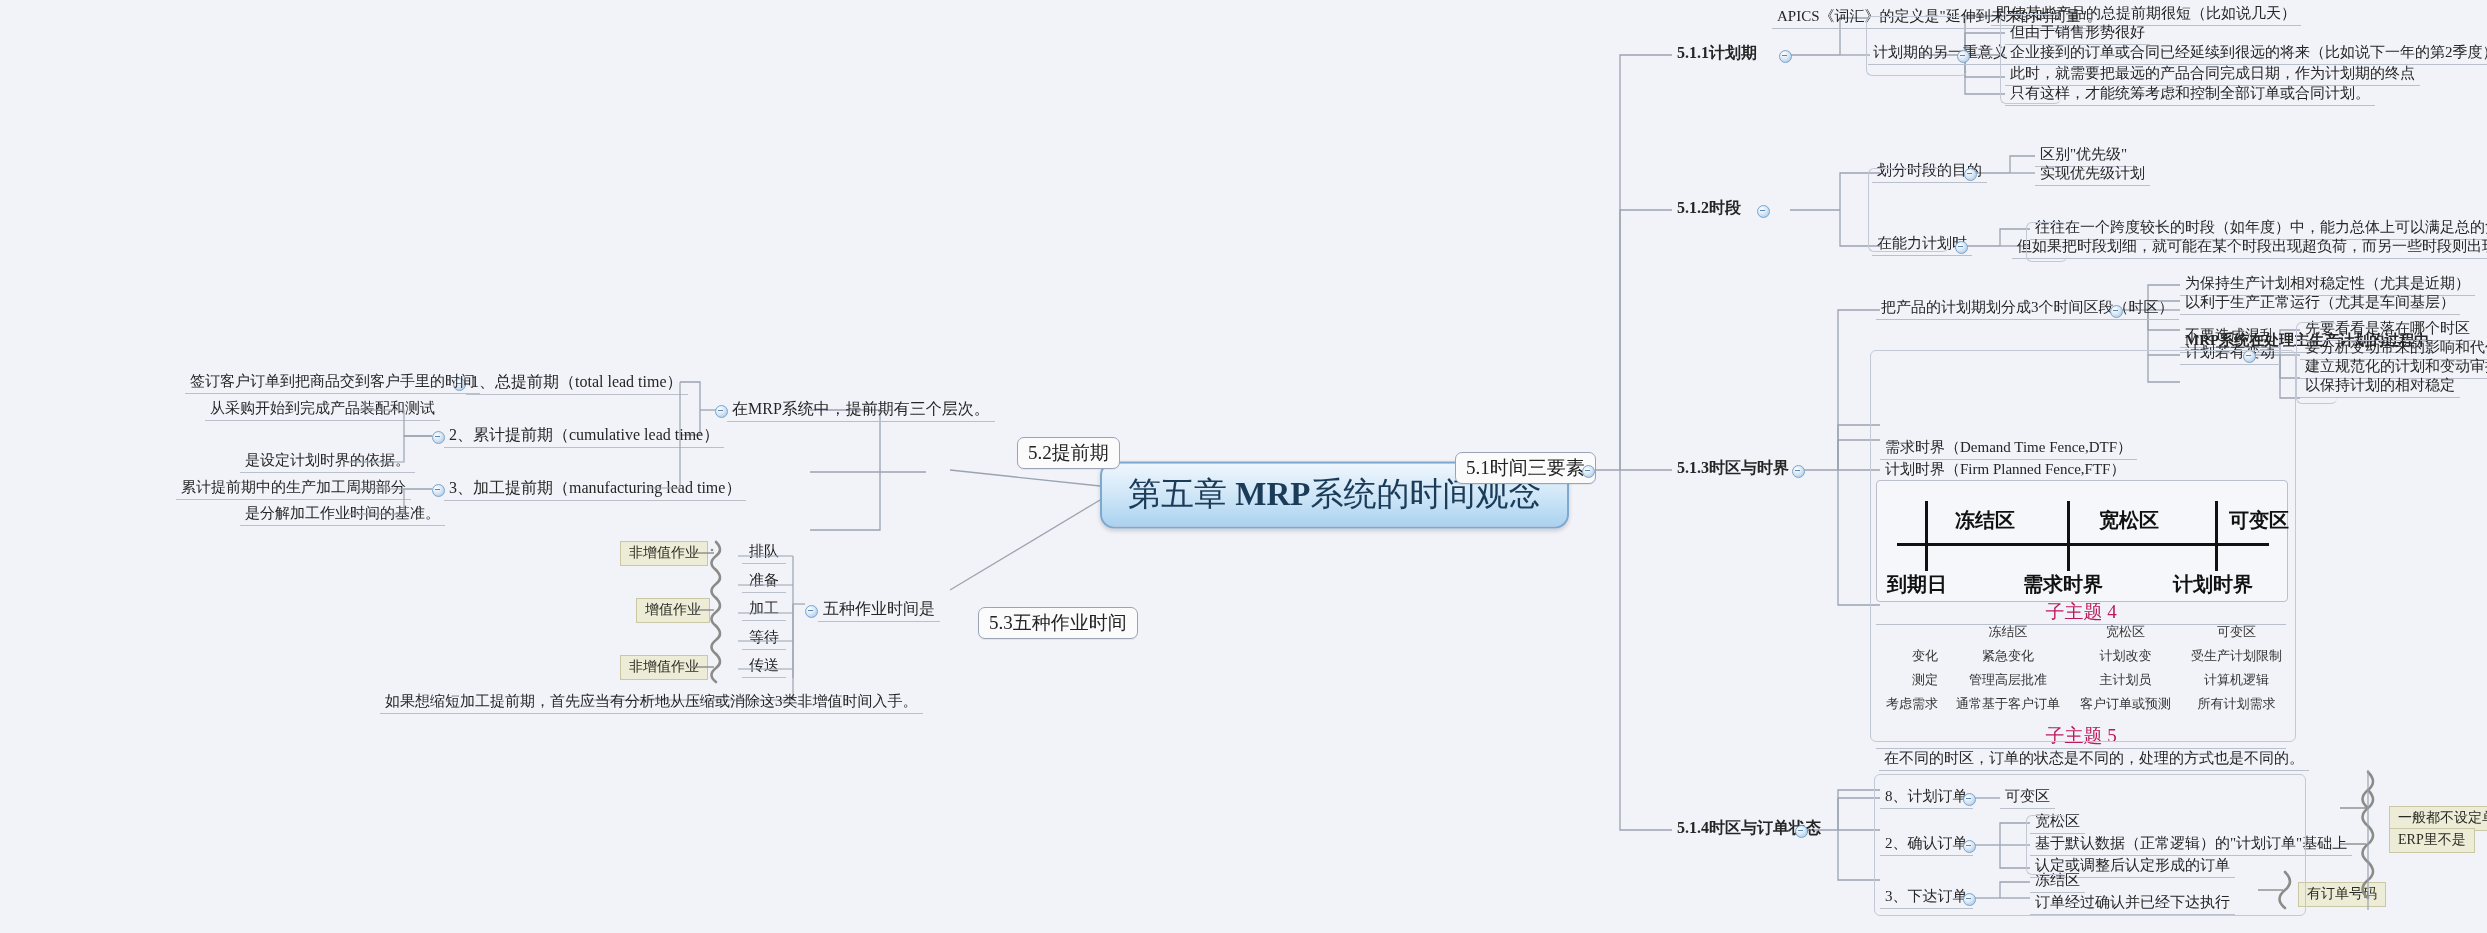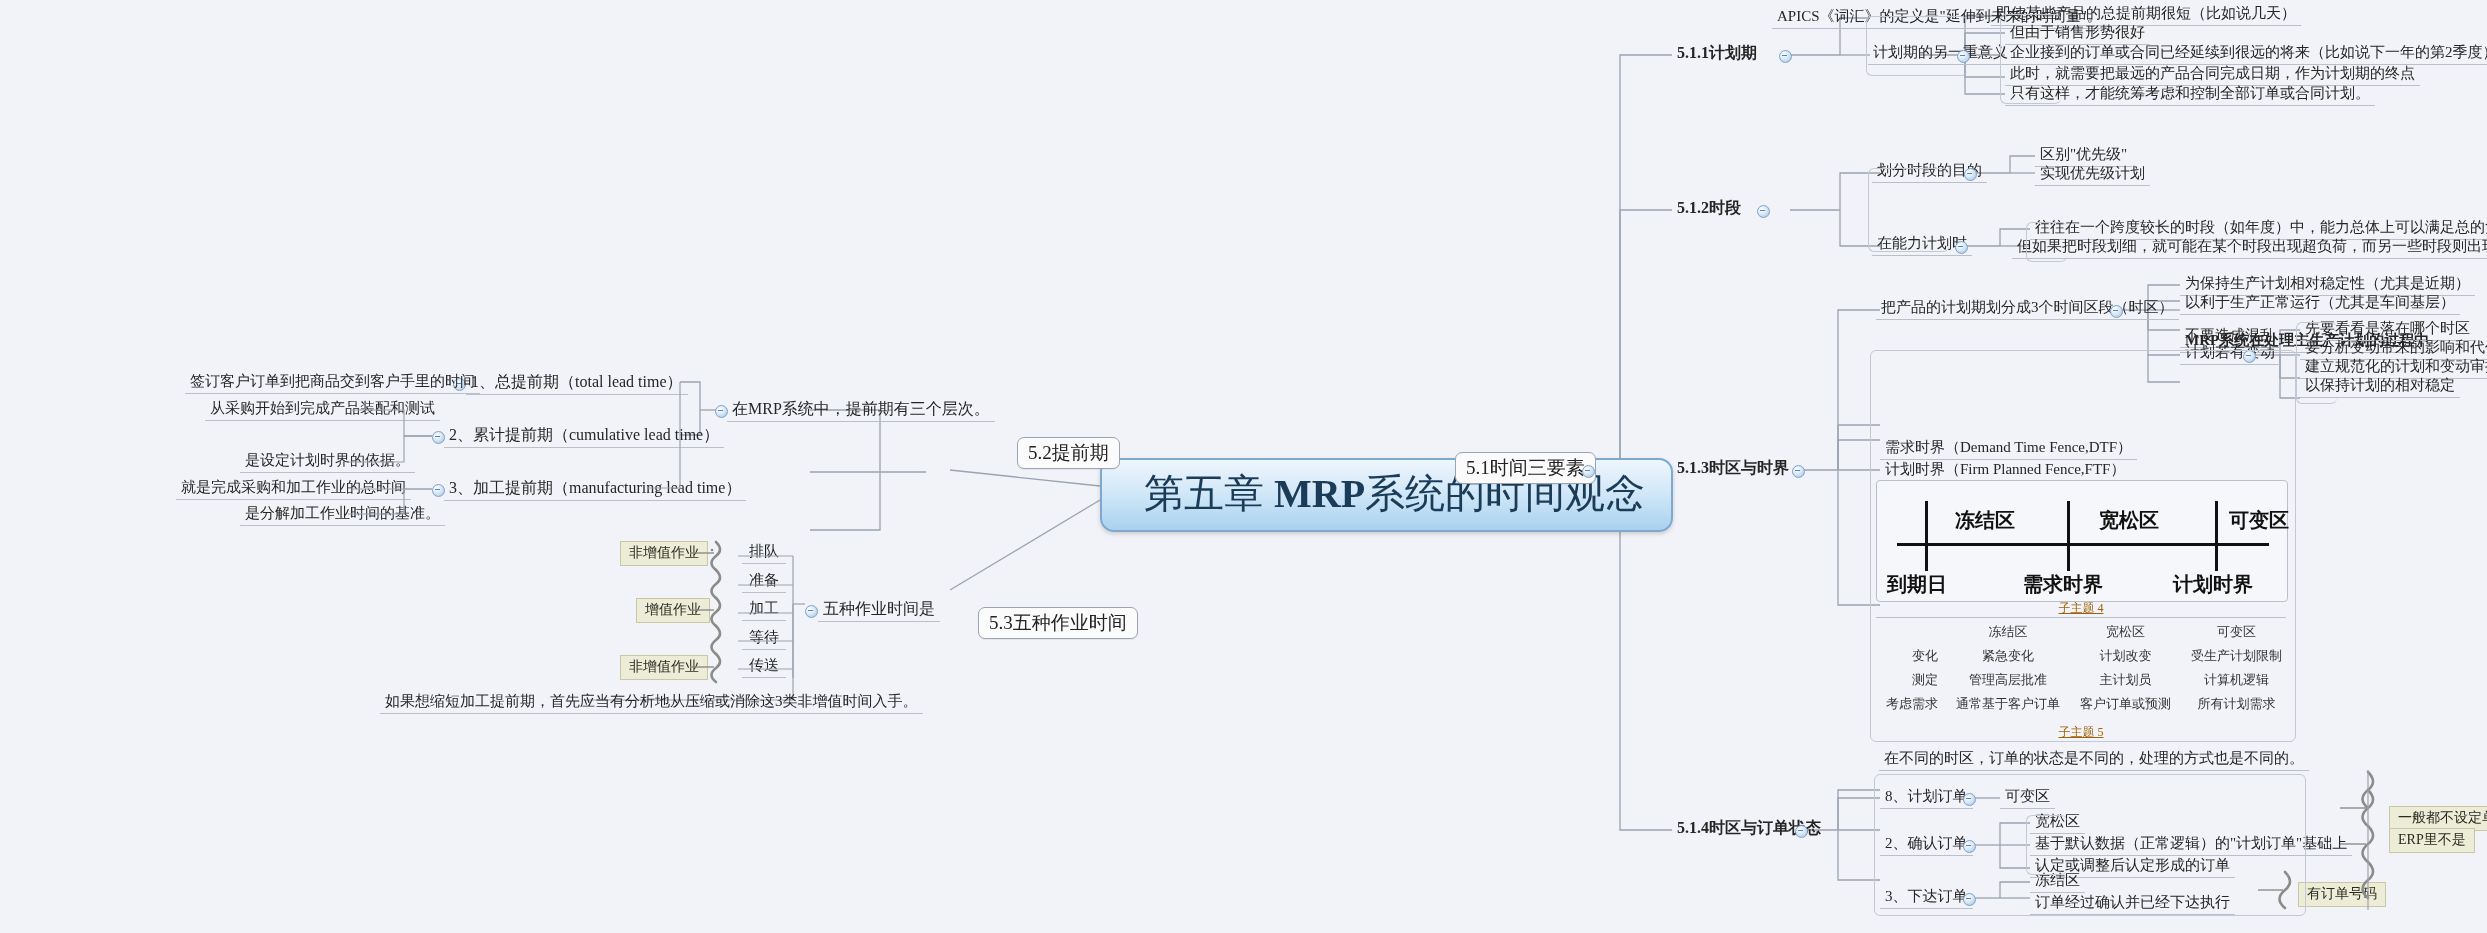--- a/index.html
+++ b/index.html
@@ -36,22 +36,22 @@
     font-size:22px;
     color:#232323;
     box-shadow:0 1px 1px rgba(0,0,0,.06);
   }
   .box.small{font-size:19px;padding:5px 10px 6px 10px;}
 
   
   .central{
     border:2px solid #7fa8cf;
     border-radius:14px;
-    padding:14px 26px 16px 42px;
-    font-size:40px;
+    padding:14px 26px 16px 26px;
+    font-size:33px;
     color:#1b3c58;
     background:linear-gradient(180deg,#eef6fd 0%,#d3e8f8 45%,#a9d2ef 100%);
     box-shadow:0 2px 4px rgba(0,0,0,.16);
   }
   .central b{font-weight:bold;}
 
   
   .yel{
     background:#edecd6;
     border:1px solid #c9c7a4;
@@ -82,21 +82,21 @@
   .fence{position:absolute;}
   .fence .axis{position:absolute;background:#111;}
   .fence .lab{position:absolute;font-size:20px;font-weight:bold;color:#111;white-space:nowrap;}
 
   
   .matrix{position:absolute;font-size:13px;color:#333;}
   .matrix table{border-collapse:collapse;}
   .matrix td{padding:3px 10px;text-align:center;white-space:nowrap;}
   .matrix td.rh{text-align:right;padding-right:8px;}
 
-  .sub{font-size:12px;color:#a16207;text-decoration:underline;}
+  .sub{font-size:19px;color:#be185d;}
   .center{text-align:center;}
 </style>
 </head>
 <body>
 
 <div id="canvas">
 
   <svg class="links" viewBox="0 0 2487 933">
     <g fill="none" stroke="#9aa3b1" stroke-width="1.3">
 
@@ -215,21 +215,21 @@
   </div>
   <div class="nd txt" style="left:240px;top:450px;">
     <span>是设定计划时界的依据。</span>
   </div>
 
   <div class="nd txt" style="left:444px;top:477px;font-size:16px;">
     <span>3、加工提前期（manufacturing lead time）</span>
   </div>
   <span class="bub" style="left:432px;top:484px;"></span>
   <div class="nd txt" style="left:176px;top:477px;">
-    <span>就是完成采购和加工作业的总时间</span>
+    <span>累计提前期中的生产加工周期部分</span>
   </div>
   <div class="nd txt" style="left:240px;top:503px;">
     <span>是分解加工作业时间的基准。</span>
   </div>
 
   <svg class="links" viewBox="0 0 2487 933">
     <g fill="none" stroke="#9aa3b1" stroke-width="1.2">
       <path d="M680 382 L680 488 L648 488"></path>
       <path d="M432 436 L404 436 L404 410 L350 410"></path>
       <path d="M432 436 L404 436 L404 462 L348 462"></path>

